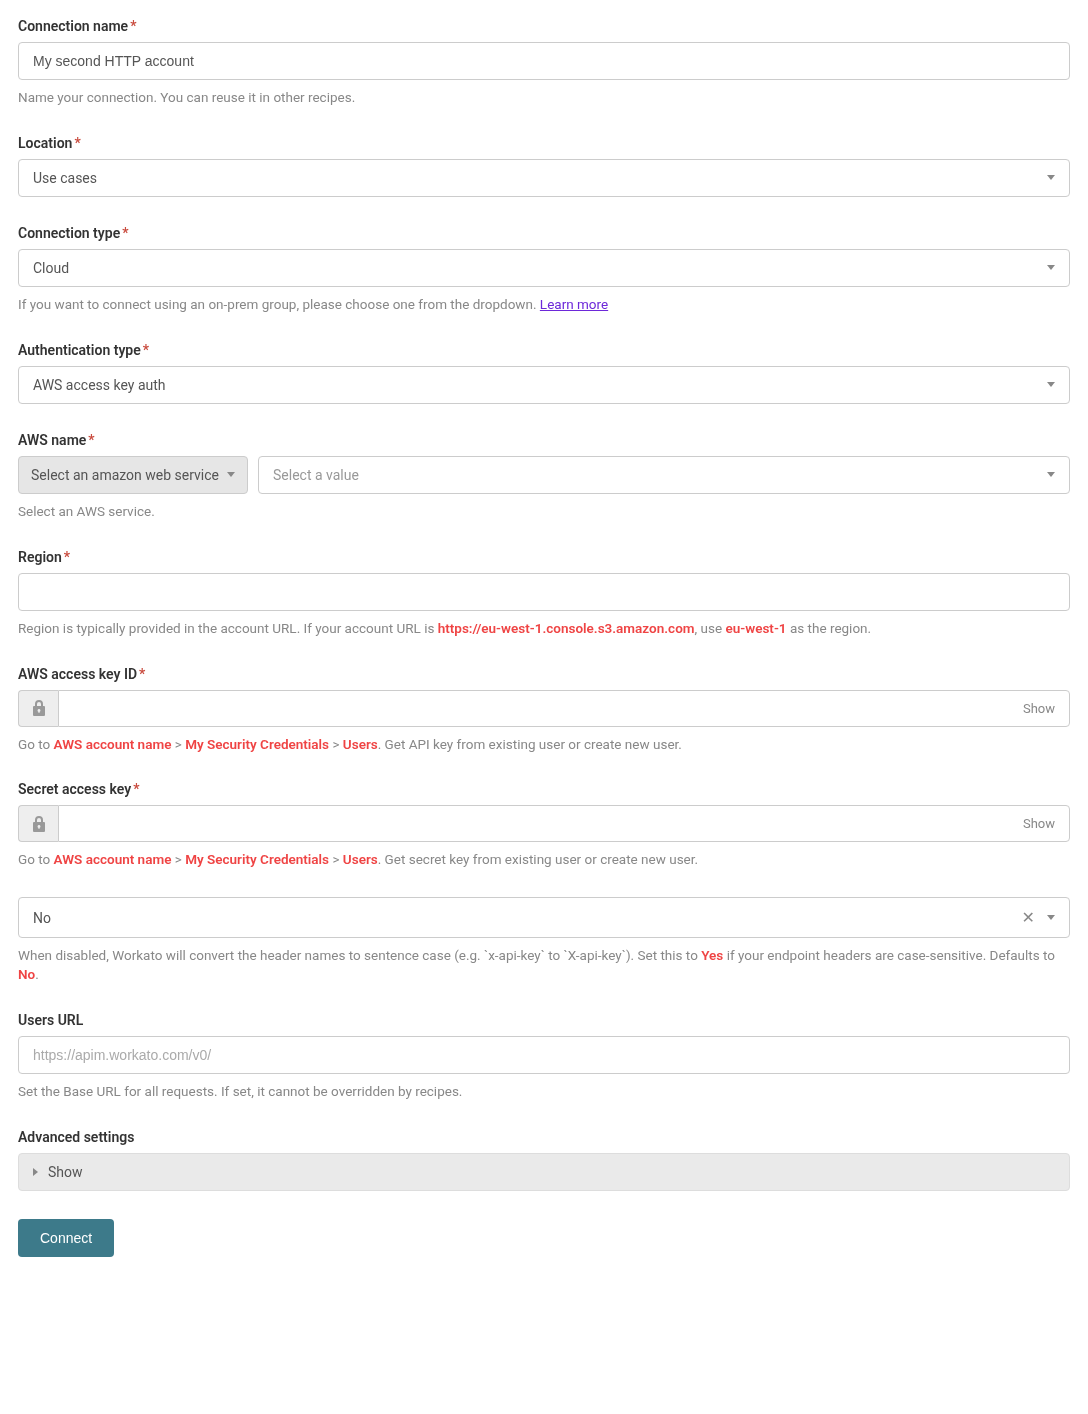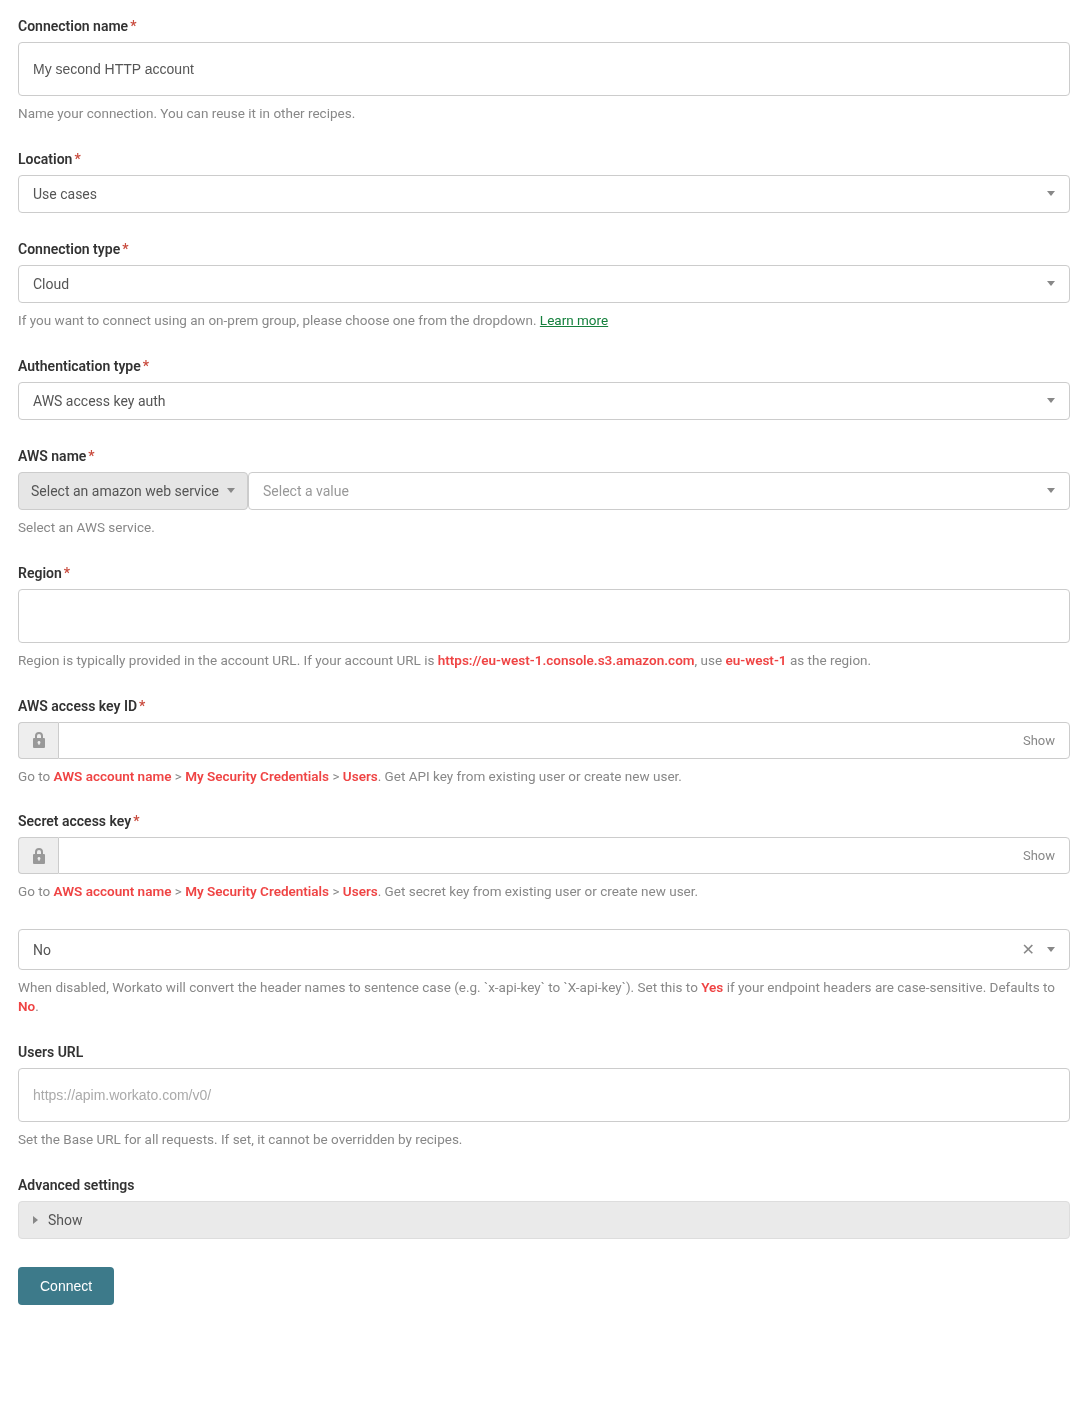--- a/index.html
+++ b/index.html
@@ -1,30 +1,30 @@
 <!DOCTYPE html>
 <html><head>
 <meta charset="utf-8">
 <style>
 * { box-sizing: border-box; margin: 0; padding: 0; }
 body { font-family: -apple-system, BlinkMacSystemFont, "Segoe UI", Roboto, sans-serif; font-size: 14px; color: #333; background: #fff; padding: 18px; width: 1088px; }
 .form-group { margin-bottom: 28px; }
 .label { font-weight: 600; color: #333; margin-bottom: 8px; display: block; font-size: 14px; }
 .required { color: #c94b3e; margin-left: 2px; }
-.text-input { width: 100%; padding: 18px 14px; border: 1px solid #ccc; border-radius: 4px; font-size: 14px; color: #555; background: #fff; }
+.text-input { width: 100%; padding: 10px 14px; border: 1px solid #ccc; border-radius: 4px; font-size: 14px; color: #555; background: #fff; }
 .text-input::placeholder { color: #aaa; }
 .select-input { width: 100%; padding: 10px 14px; border: 1px solid #ccc; border-radius: 4px; font-size: 14px; color: #555; background: #fff; display: flex; align-items: center; justify-content: space-between; cursor: pointer; }
 .select-value { color: #555; }
 .select-placeholder { color: #999; }
 .caret-down { width: 0; height: 0; border-left: 4px solid transparent; border-right: 4px solid transparent; border-top: 5px solid #888; }
 .caret-right { width: 0; height: 0; border-top: 4px solid transparent; border-bottom: 4px solid transparent; border-left: 5px solid #888; display: inline-block; margin-right: 10px; }
 .help-text { color: #888; font-size: 13.5px; margin-top: 8px; line-height: 1.4; }
-.help-text a { color: #15803d; text-decoration: underline; }
+.help-text a { color: #6d28d9; text-decoration: underline; }
 .help-text b { color: #ef4444; font-weight: 600; }
-.aws-name-row { display: flex; }
+.aws-name-row { display: flex; gap: 10px; }
 .aws-service-btn { background: #e6e6e6; border: 1px solid #ccc; border-radius: 4px; padding: 10px 12px; font-size: 14px; color: #555; display: flex; align-items: center; gap: 8px; cursor: pointer; white-space: nowrap; }
 .aws-value-select { flex: 1; }
 .masked-row { display: flex; width: 100%; }
 .lock-box { width: 40px; border: 1px solid #ccc; border-right: none; border-radius: 4px 0 0 4px; background: #eee; display: flex; align-items: center; justify-content: center; }
 .masked-field { flex: 1; border: 1px solid #ccc; border-radius: 0 4px 4px 0; padding: 10px 14px; display: flex; justify-content: flex-end; align-items: center; }
 .show-link { color: #888; font-size: 13px; cursor: pointer; }
 .clear-x { color: #888; font-size: 16px; margin-right: 12px; cursor: pointer; font-weight: 300; }
 .select-icons { display: flex; align-items: center; }
 .advanced-row { background: #eaeaea; border: 1px solid #ddd; border-radius: 4px; padding: 10px 14px; display: flex; align-items: center; cursor: pointer; color: #555; }
 .connect-btn { background: #3d7a8a; color: #fff; border: none; border-radius: 4px; padding: 11px 22px; font-size: 14px; font-weight: 500; cursor: pointer; text-align: right; }

